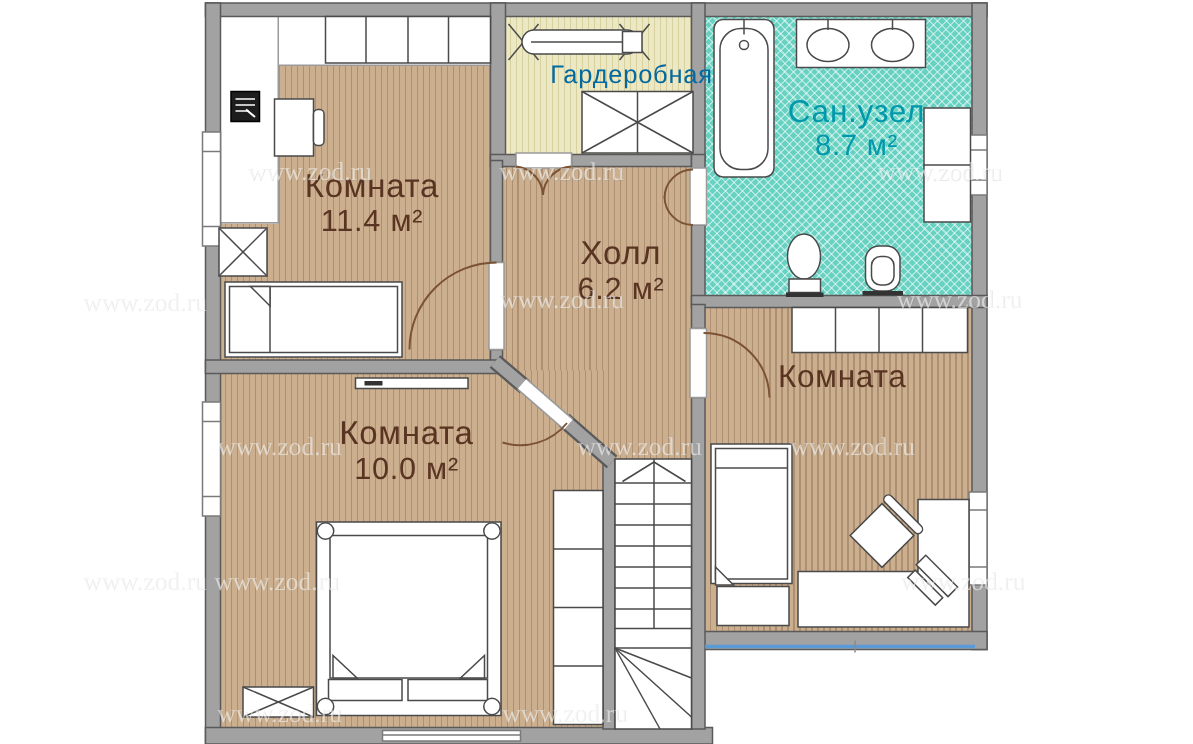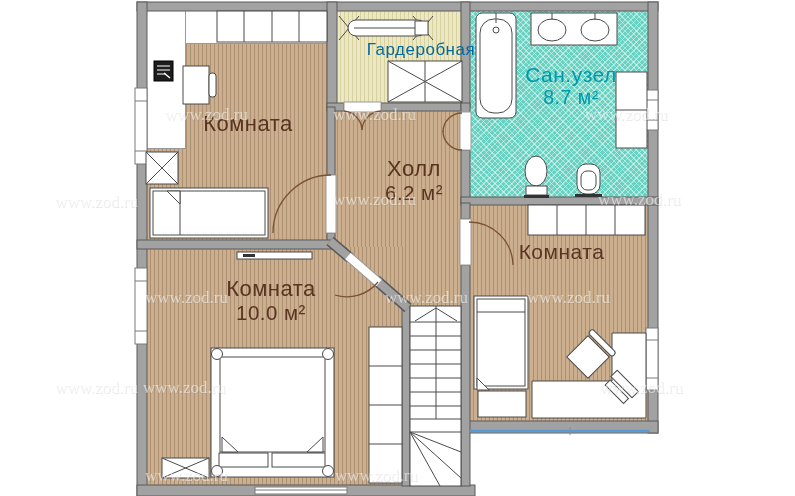--- a/index.html
+++ b/index.html
@@ -289,20 +289,21 @@
       </g>
       <g transform="rotate(45 620 390)">
         <rect x="604" y="378" width="30" height="9"></rect>
         <rect x="606" y="390" width="26" height="7"></rect>
       </g>
     </g>
   </svg>
 
   <div class="room-label" style="left:173px; top:112px; width:150px; font-size:22px; color:#5a3422;">
     <span>Комната</span>
+    <span class="area">11.4 м²</span>
   </div>
   <div class="room-label" style="left:337px; top:40px; width:126px; font-size:17px; color:#0369a1;margin-left:21px;">
     <span>Гардеробная</span>
   </div>
   <div class="room-label" style="left:514px; top:63px; width:114px; font-size:21px; color:#0098aa;">
     <span>Сан.узел</span>
     <span class="area">8.7 м²</span>
   </div>
   <div class="room-label" style="left:350px; top:157px; width:128px; font-size:22px; color:#5a3422;">
     <span>Холл</span>

